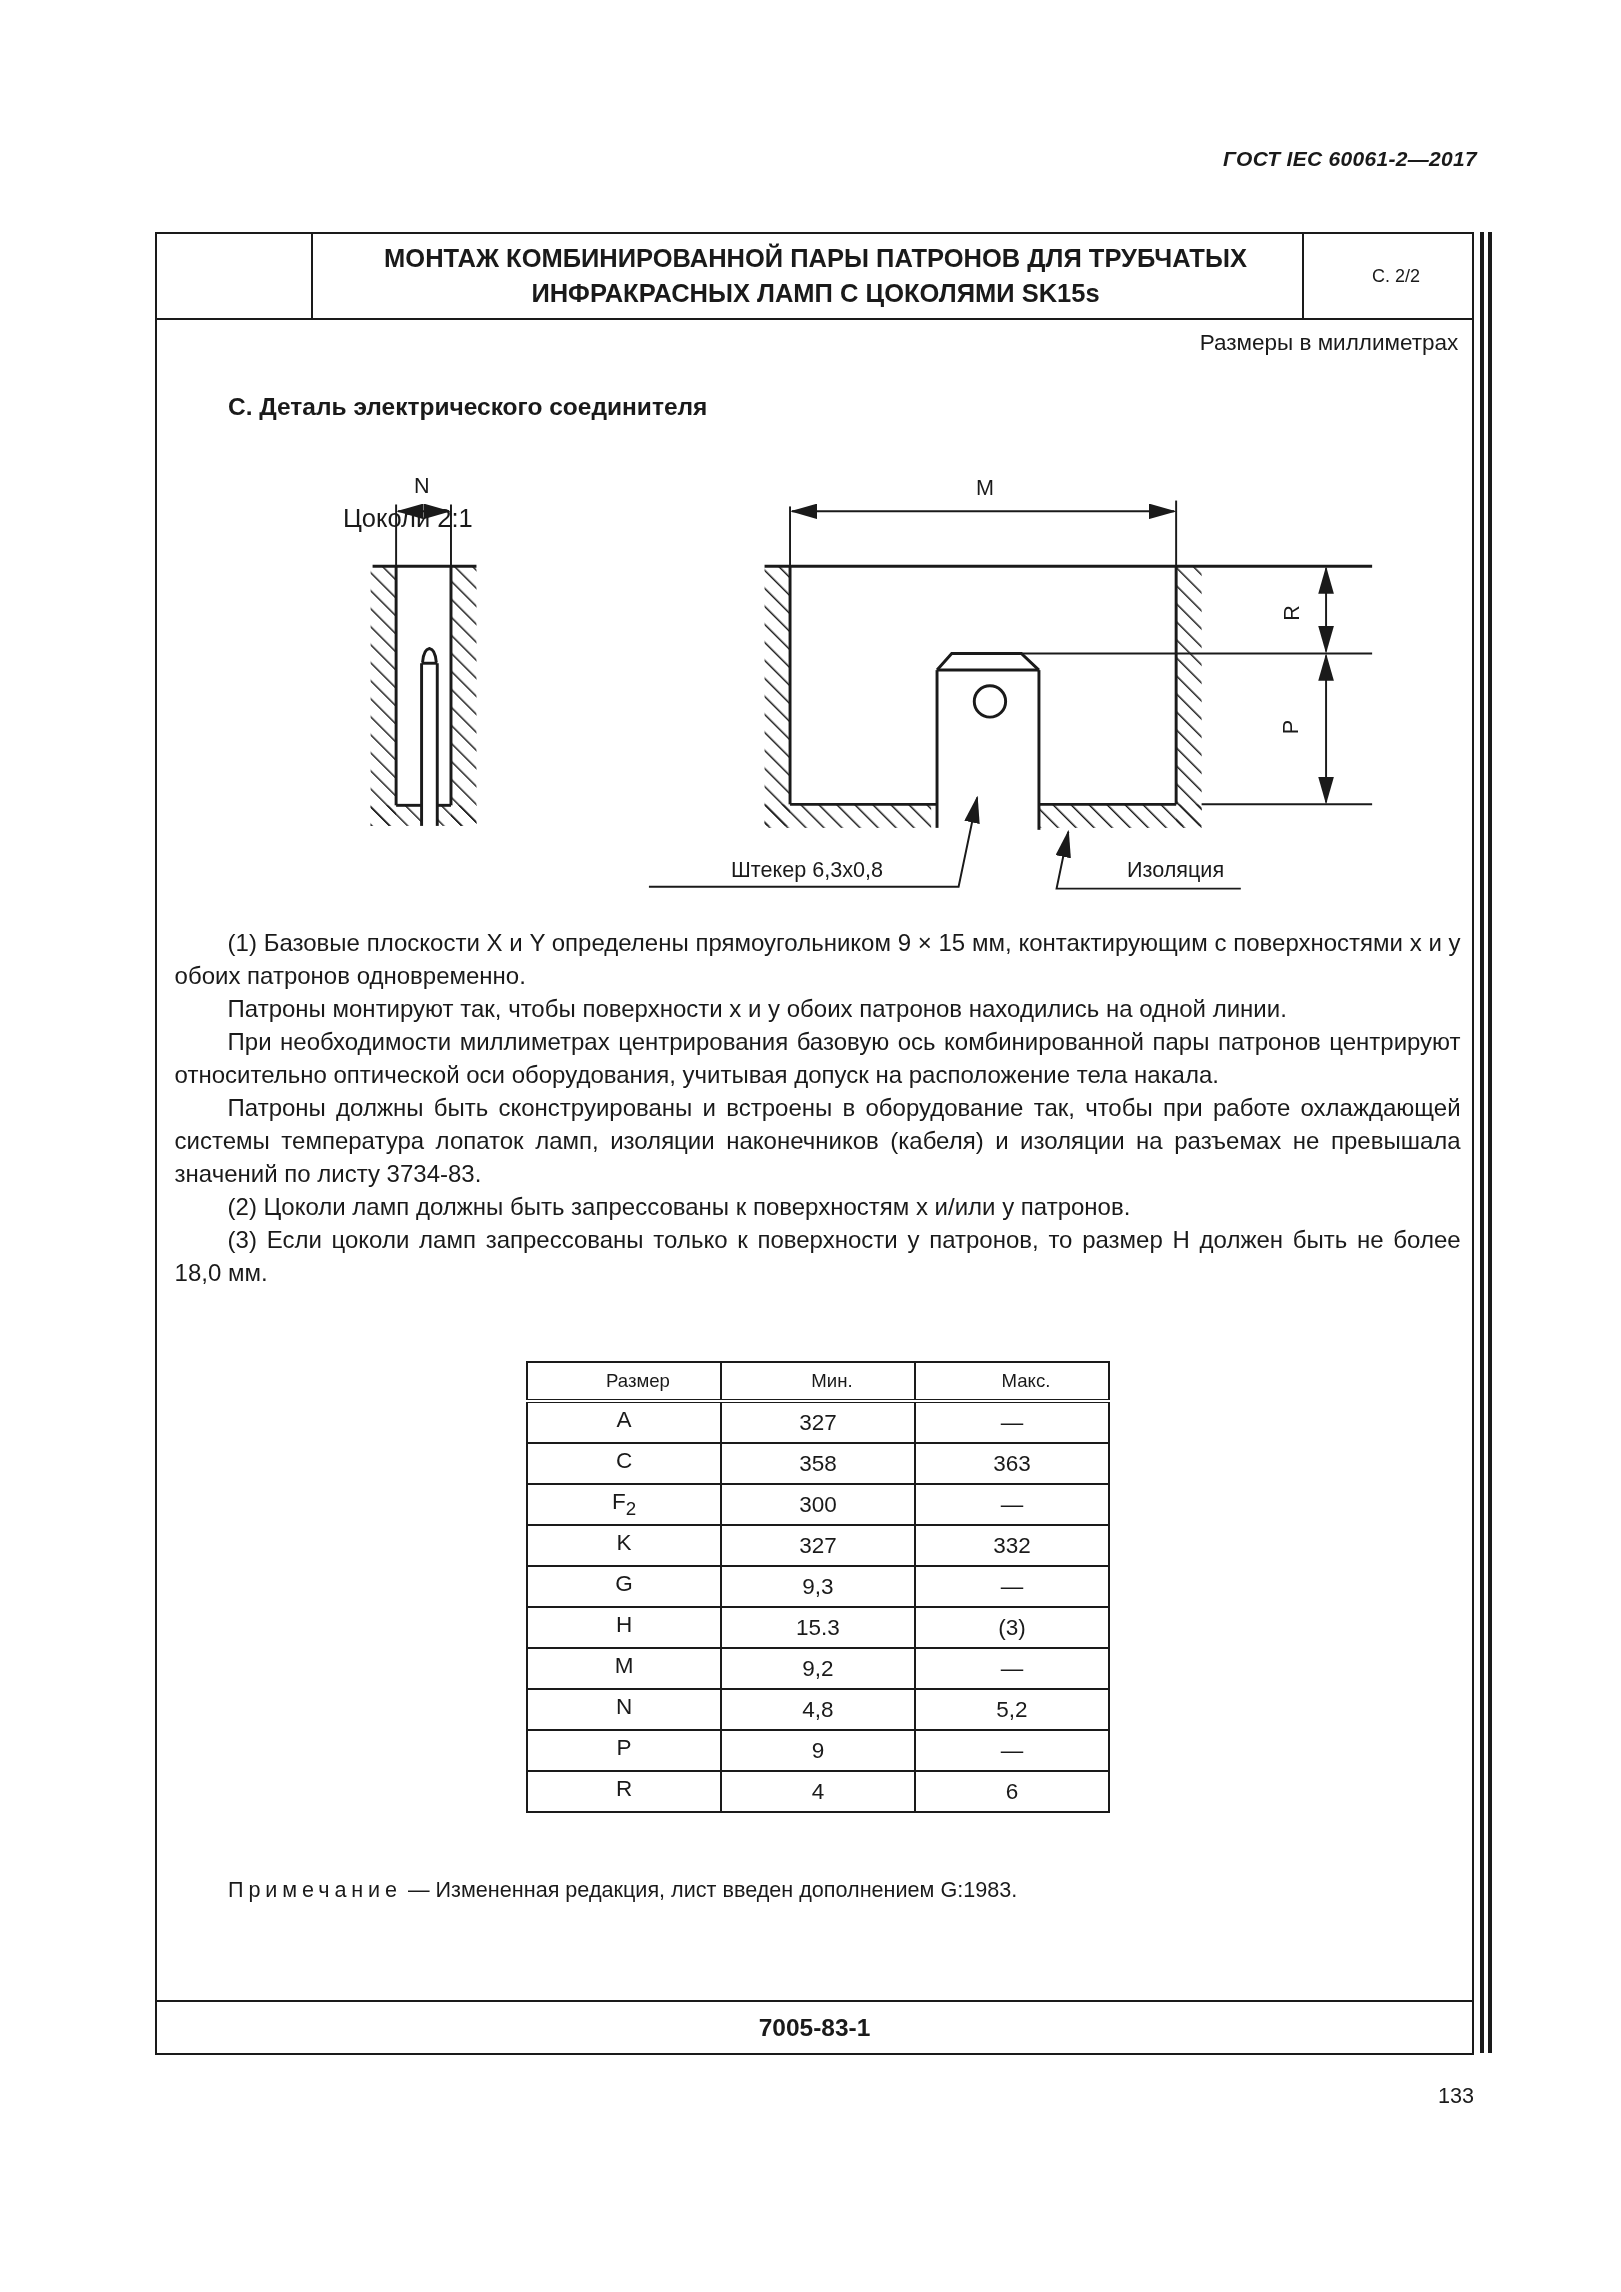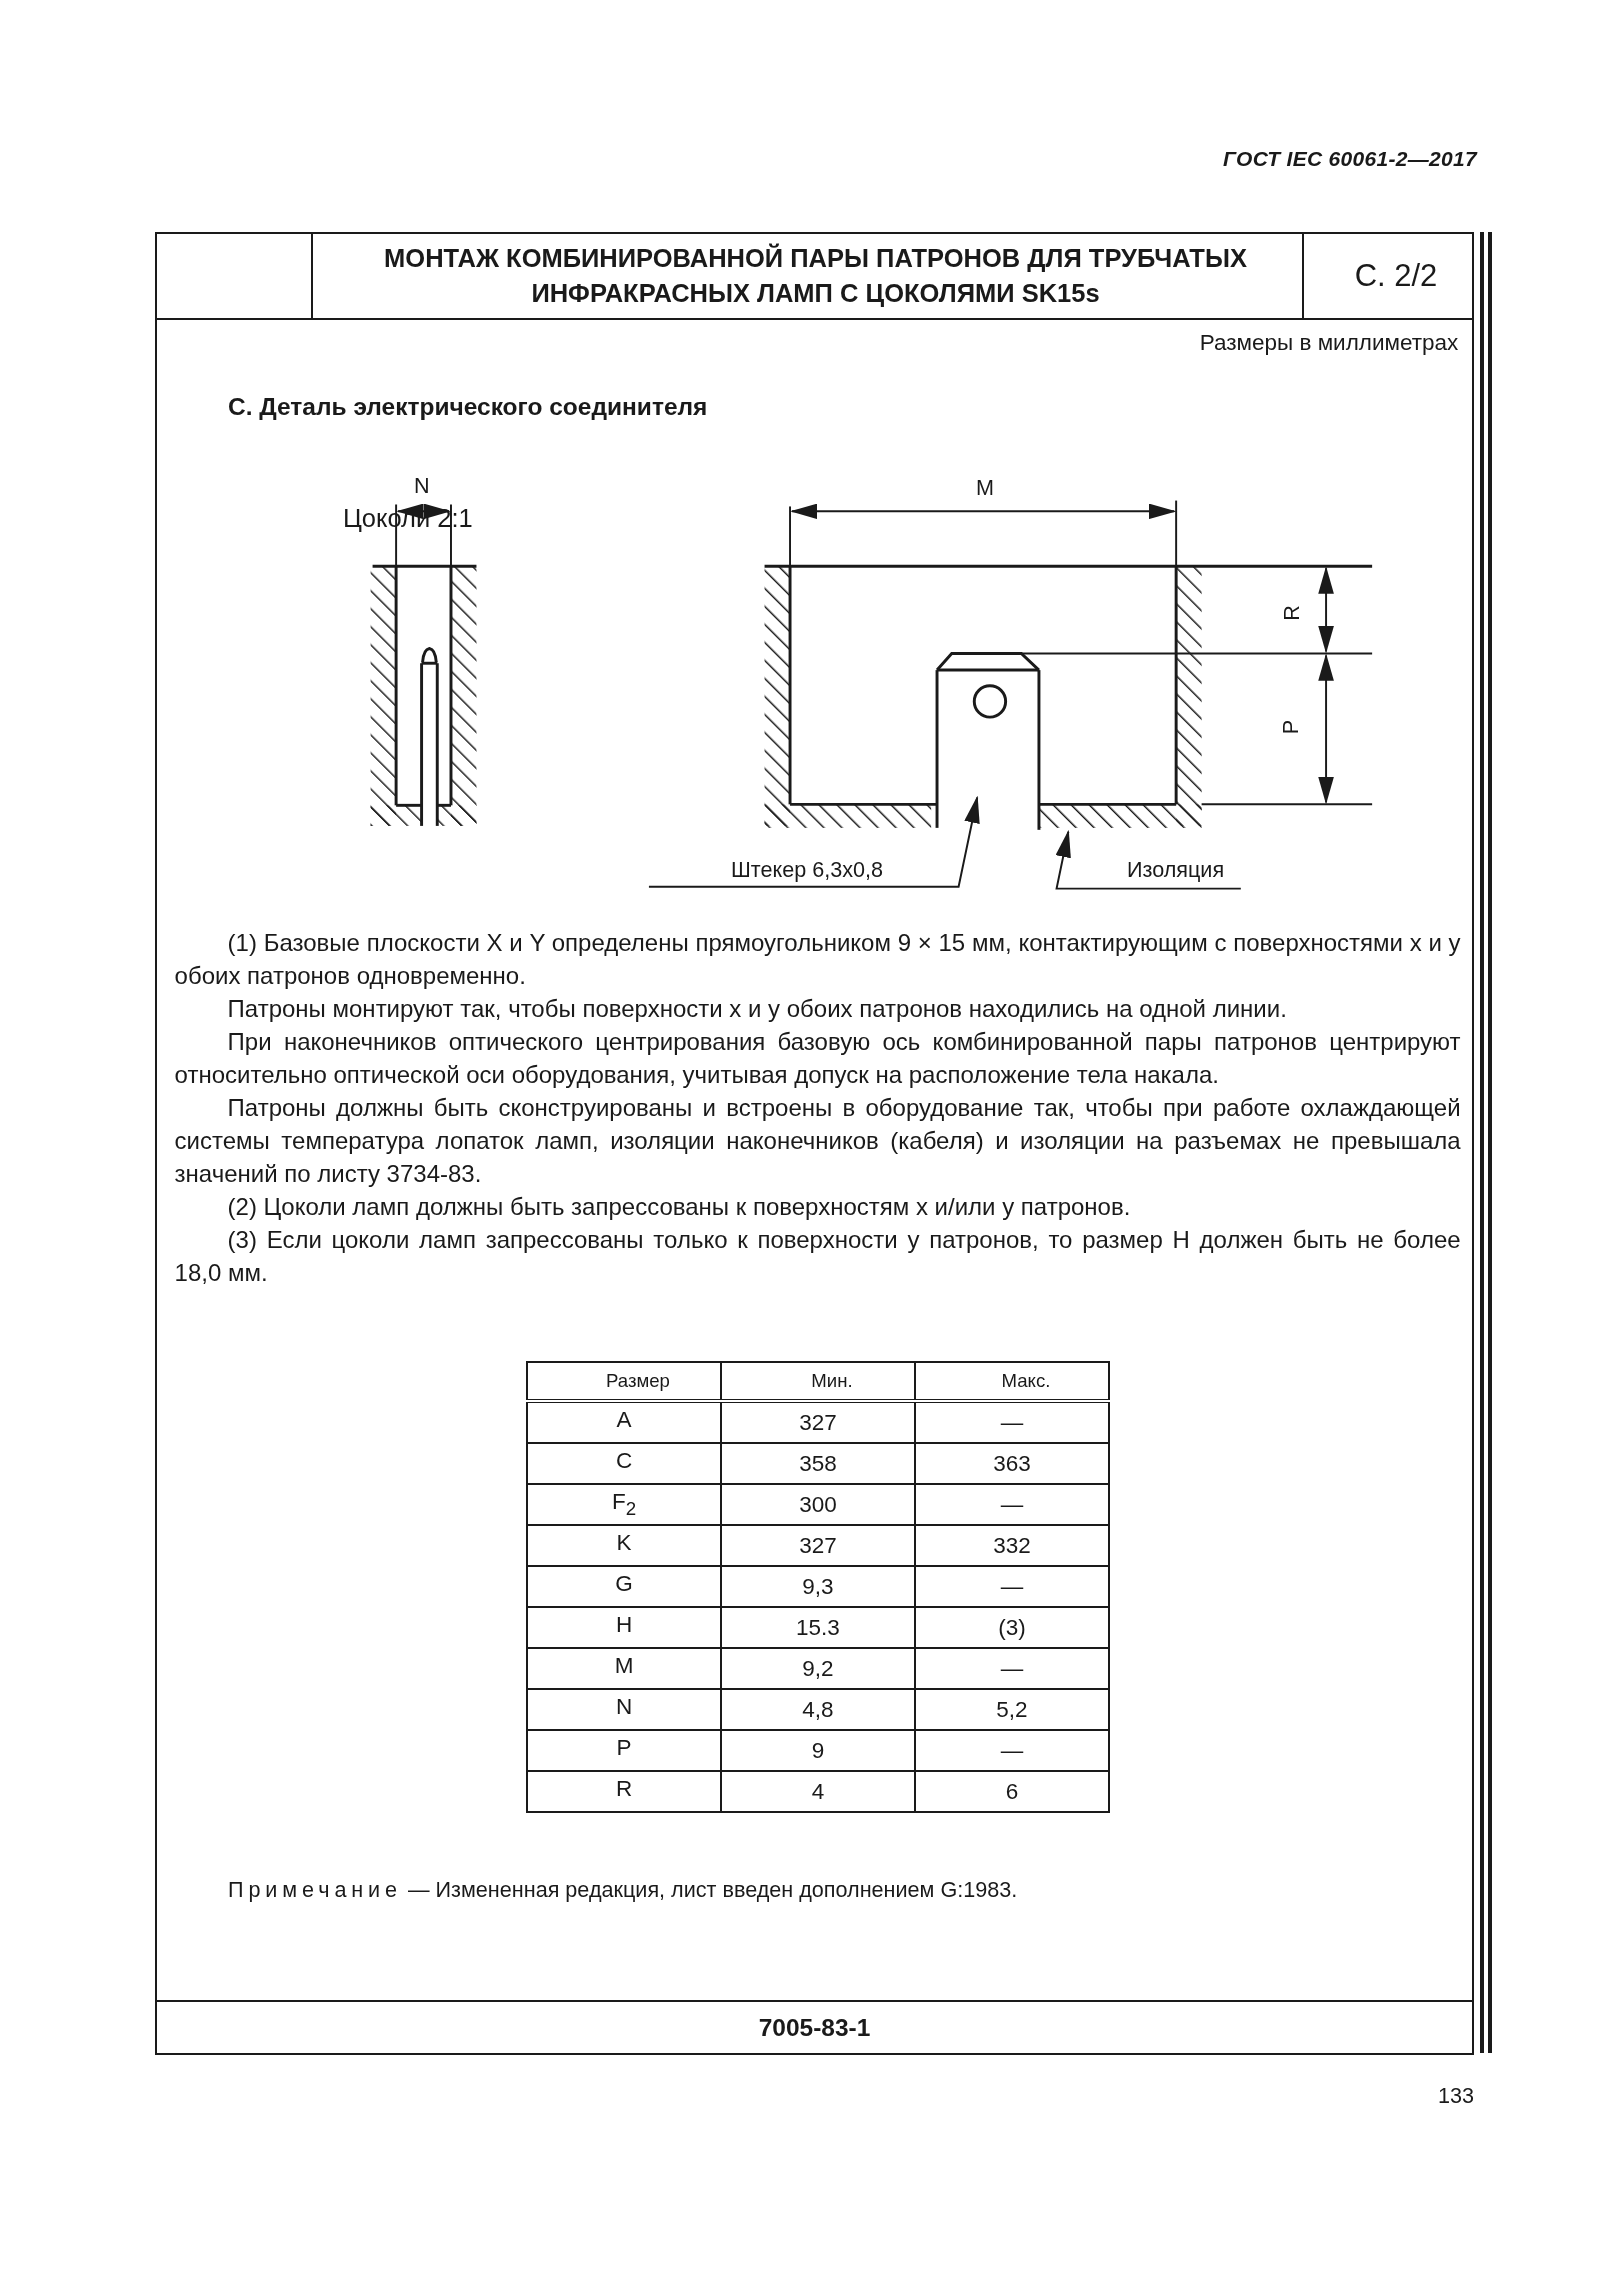--- a/index.html
+++ b/index.html
@@ -22,21 +22,21 @@
       position: absolute; left: 0; top: 0; right: 0; height: 84px;
       border-bottom: 2.9px solid #1a1a1a; display: flex; gap: 16px;
     }
     .header-blank { width: 154px; border-right: 2px solid #1a1a1a; }
     .header-title {
       flex: 1; display: flex; flex-direction: column; justify-content: center; align-items: center;
       border-right: 2px solid #1a1a1a; font-weight: bold; font-size: 25.5px; line-height: 35px;
       text-align: center;
     }
     .header-page {
-      width: 152px; display: flex; align-items: center; justify-content: center; font-size: 31px; text-align: right;
+      width: 152px; display: flex; align-items: center; justify-content: center; font-size: 18px; text-align: right;
     }
     .units {
       position: absolute; top: 96px; right: 13.7px; font-size: 22.5px;
     }
     .section-title {
       position: absolute; left: 71px; top: 159px; font-size: 24.5px; font-weight: bold;
     }
     .scale-label {
       position: absolute; left: 186px; top: 270px; font-size: 25.5px;
     }
@@ -163,21 +163,21 @@
   <div class="dim-label" style="left:257px; top:239px;">N</div>
   <div class="dim-label" style="left:819px; top:241px;">M</div>
   <div class="dim-label" style="left:1127px; top:366px; transform: rotate(-90deg);">R</div>
   <div class="dim-label" style="left:1127px; top:480px; transform: rotate(-90deg);">P</div>
   <div class="callout" style="left:574px; top:623px;">Штекер 6,3х0,8</div>
   <div class="callout" style="left:937px; top:623px;margin-left:33px;">Изоляция</div>
 
   <div class="body-text">
     <p>(1) Базовые плоскости X и Y определены прямоугольником 9 × 15 мм, контактирующим с поверхностями x и y обоих патронов одновременно.</p>
     <p>Патроны монтируют так, чтобы поверхности x и y обоих патронов находились на одной линии.</p>
-    <p>При наконечников оптического центрирования базовую ось комбинированной пары патронов центрируют относительно оптической оси оборудования, учитывая допуск на расположение тела накала.</p>
+    <p>При необходимости миллиметрах центрирования базовую ось комбинированной пары патронов центрируют относительно оптической оси оборудования, учитывая допуск на расположение тела накала.</p>
     <p>Патроны должны быть сконструированы и встроены в оборудование так, чтобы при работе охлаждающей системы температура лопаток ламп, изоляции наконечников (кабеля) и изоляции на разъемах не превышала значений по листу 3734-83.</p>
     <p>(2) Цоколи ламп должны быть запрессованы к поверхностям x и/или y патронов.</p>
     <p>(3) Если цоколи ламп запрессованы только к поверхности y патронов, то размер H должен быть не более 18,0 мм.</p>
   </div>
 
   <table class="spec-table">
     <thead>
       <tr>
         <th>Размер</th>
         <th>Мин.</th>

